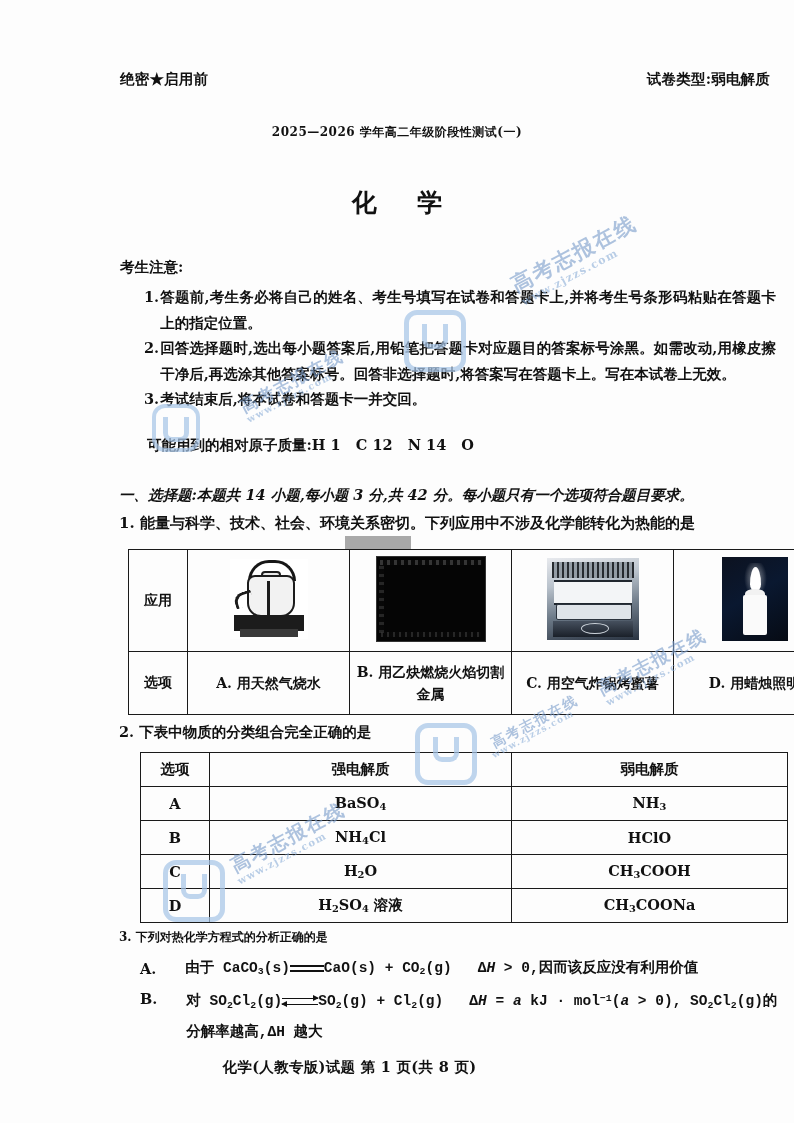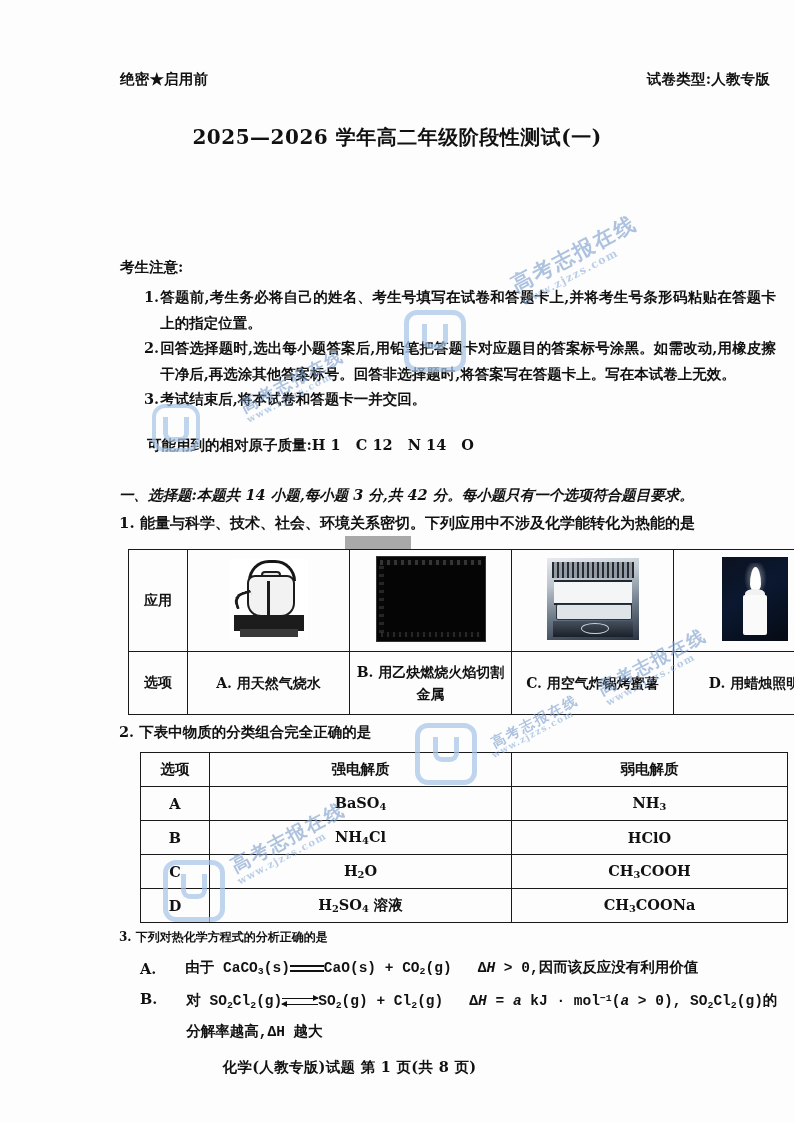--- a/index.html
+++ b/index.html
@@ -36,21 +36,21 @@
     font-size: 14.5px;
     font-weight: bold;
     letter-spacing: 0.2px;
   }
 
   .doc-title {
     position: absolute;
     left: 0; top: 124px;
     width: 794px;
     text-align: center;
-    font-size: 20px;
+    font-size: 12px;
     font-weight: bold;
     letter-spacing: 0.5px;
   }
   .subject-title {
     position: absolute;
     left: 0; top: 186px;
     width: 794px;
     text-align: center;
     font-size: 25px;
     font-weight: bold;
@@ -410,24 +410,25 @@
     opacity: .85;
   }
 </style>
 </head>
 <body>
 
 <div class="page">
 
   <div class="header-row">
     <span>绝密★启用前</span>
-    <span>试卷类型:人教专版</span>
+    <span>试卷类型:弱电解质</span>
   </div>
 
   <div class="doc-title">2025—2026 学年高二年级阶段性测试(一)</div>
+  <div class="subject-title">化 学</div>
 
   <div class="notice-head">考生注意:</div>
   <div class="notice-list">
     <div class="notice-item">
       <span class="notice-num">1.</span>
       <span class="notice-text">答题前,考生务必将自己的姓名、考生号填写在试卷和答题卡上,并将考生号条形码粘贴在答题卡上的指定位置。</span>
     </div>
     <div class="notice-item">
       <span class="notice-num">2.</span>
       <span class="notice-text">回答选择题时,选出每小题答案后,用铅笔把答题卡对应题目的答案标号涂黑。如需改动,用橡皮擦干净后,再选涂其他答案标号。回答非选择题时,将答案写在答题卡上。写在本试卷上无效。</span>

